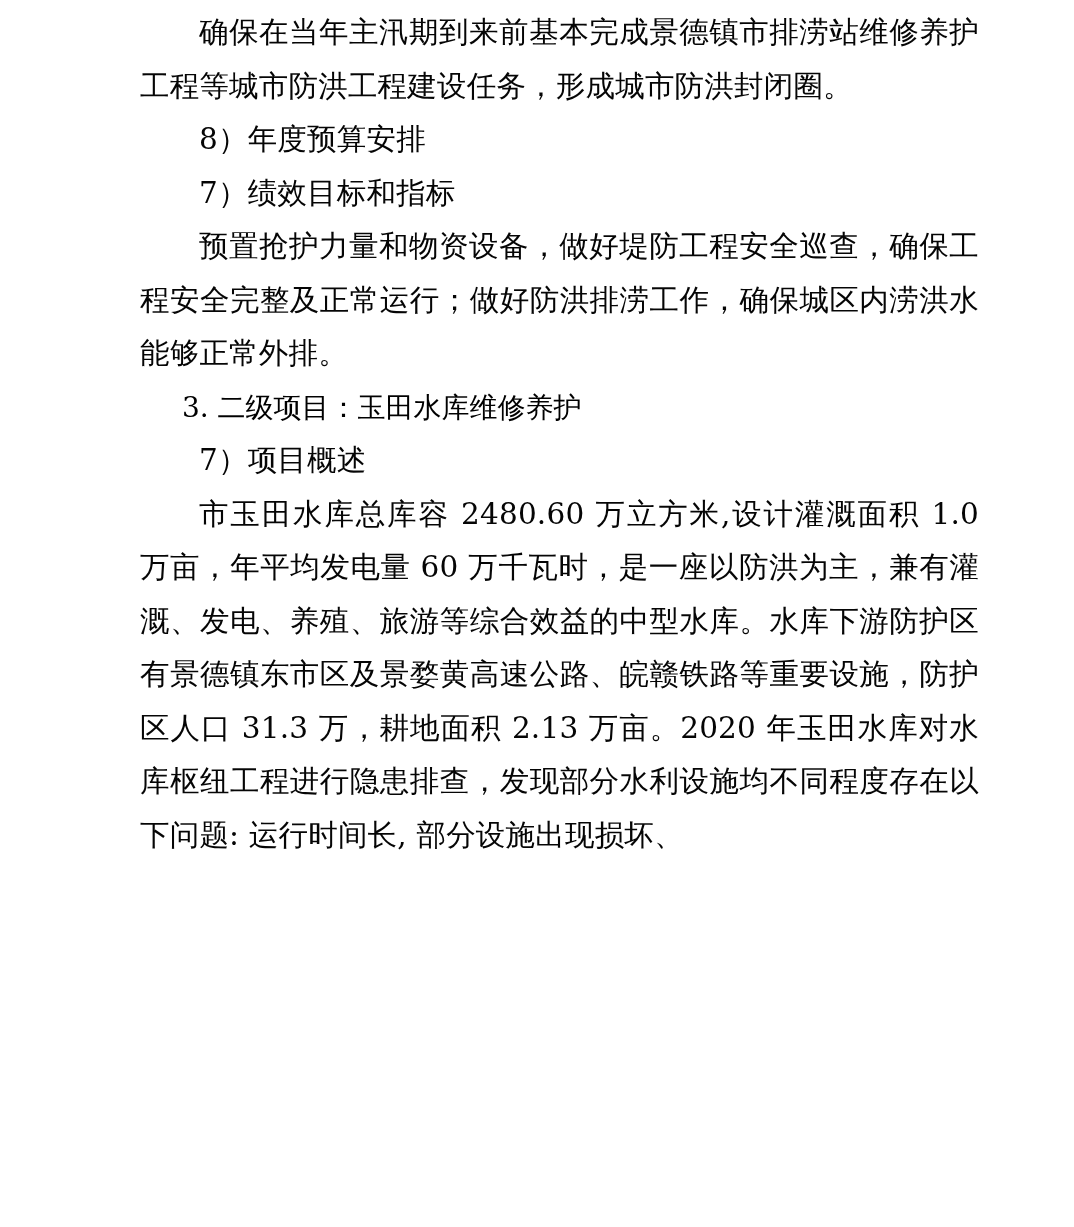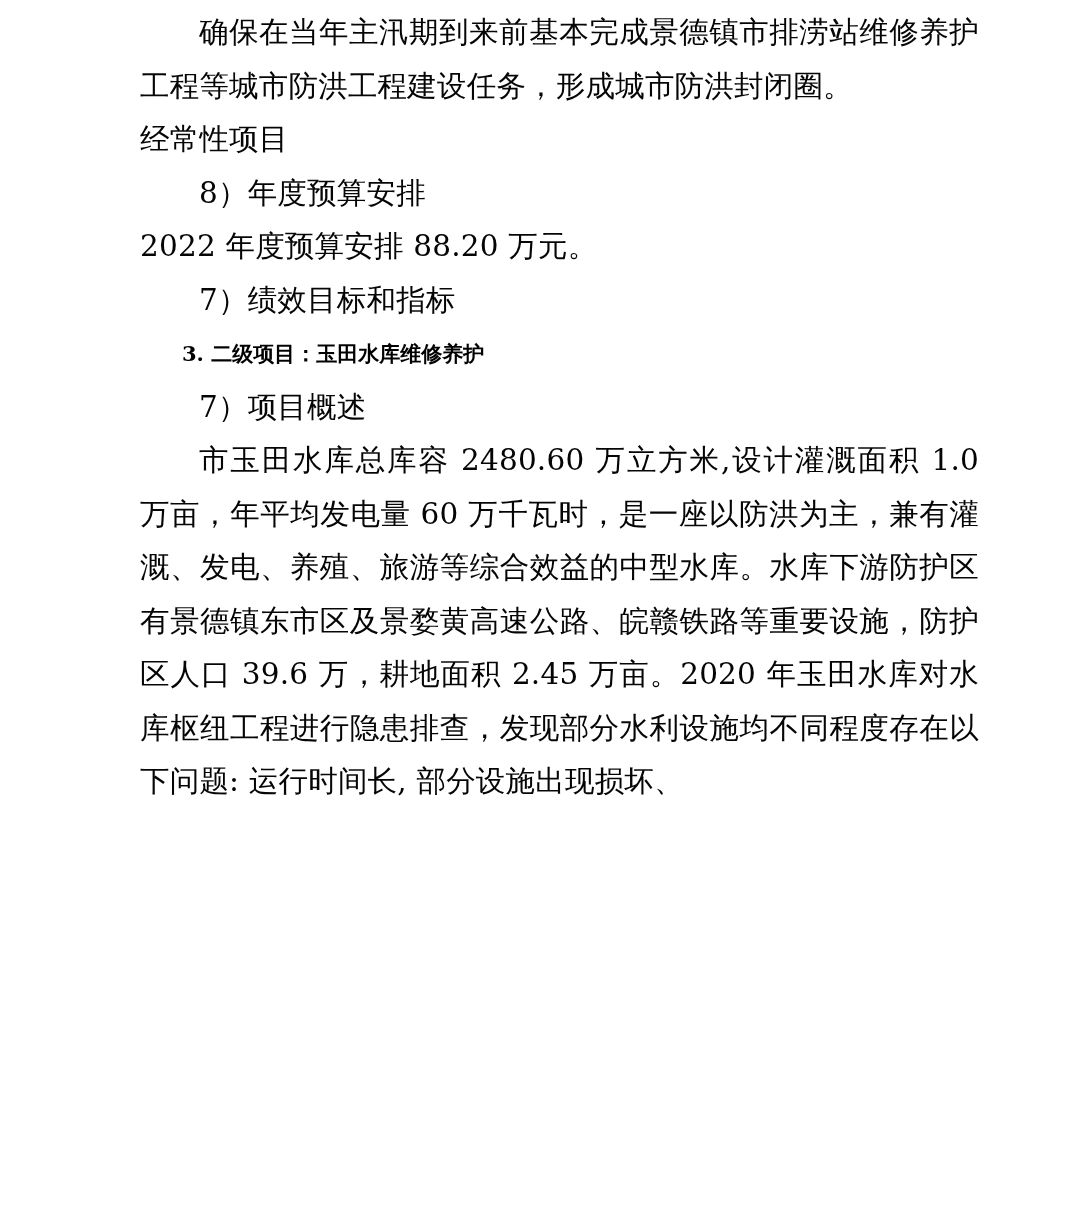--- a/index.html
+++ b/index.html
@@ -30,47 +30,46 @@
     text-align: justify;
     text-justify: inter-ideograph;
     font-family: "DejaVu Serif", "Liberation Serif", serif;
     letter-spacing: 0.2px;
   }
   p.indent {
     text-indent: 59px;
   }
   p.heading {
     margin: 0;
-    font-size: 21px;
+    font-size: 28px;
     line-height: 53.5px;
     color: #000000;
-    font-weight: bold;
+    font-weight: normal;
     text-indent: 42px;
     font-family: "DejaVu Serif", "Liberation Serif", serif;
   }
 </style>
 </head>
 <body>
 
 <div class="page">
   <div class="doc-body">
 
     <p class="para indent">确保在当年主汛期到来前基本完成景德镇市排涝站维修养护工程等城市防洪工程建设任务，形成城市防洪封闭圈。</p>
 
 
-    <p class="para">经常性项目</p>
 
     <p class="para indent">8）年度预算安排</p>
 
-    <p class="para">2022 年度预算安排 88.20 万元。</p>
 
     <p class="para indent">7）绩效目标和指标</p>
 
+    <p class="para indent">预置抢护力量和物资设备，做好堤防工程安全巡查，确保工程安全完整及正常运行；做好防洪排涝工作，确保城区内涝洪水能够正常外排。</p>
 
 
     <p class="heading">3. 二级项目：玉田水库维修养护</p>
 
     <p class="para indent">7）项目概述</p>
 
-    <p class="para indent">市玉田水库总库容 2480.60 万立方米,设计灌溉面积 1.0 万亩，年平均发电量 60 万千瓦时，是一座以防洪为主，兼有灌溉、发电、养殖、旅游等综合效益的中型水库。水库下游防护区有景德镇东市区及景婺黄高速公路、皖赣铁路等重要设施，防护区人口 39.6 万，耕地面积 2.45 万亩。2020 年玉田水库对水库枢纽工程进行隐患排查，发现部分水利设施均不同程度存在以下问题: 运行时间长, 部分设施出现损坏、</p>
+    <p class="para indent">市玉田水库总库容 2480.60 万立方米,设计灌溉面积 1.0 万亩，年平均发电量 60 万千瓦时，是一座以防洪为主，兼有灌溉、发电、养殖、旅游等综合效益的中型水库。水库下游防护区有景德镇东市区及景婺黄高速公路、皖赣铁路等重要设施，防护区人口 31.3 万，耕地面积 2.13 万亩。2020 年玉田水库对水库枢纽工程进行隐患排查，发现部分水利设施均不同程度存在以下问题: 运行时间长, 部分设施出现损坏、</p>
 
   </div>
 </div>
 
 </body></html>

